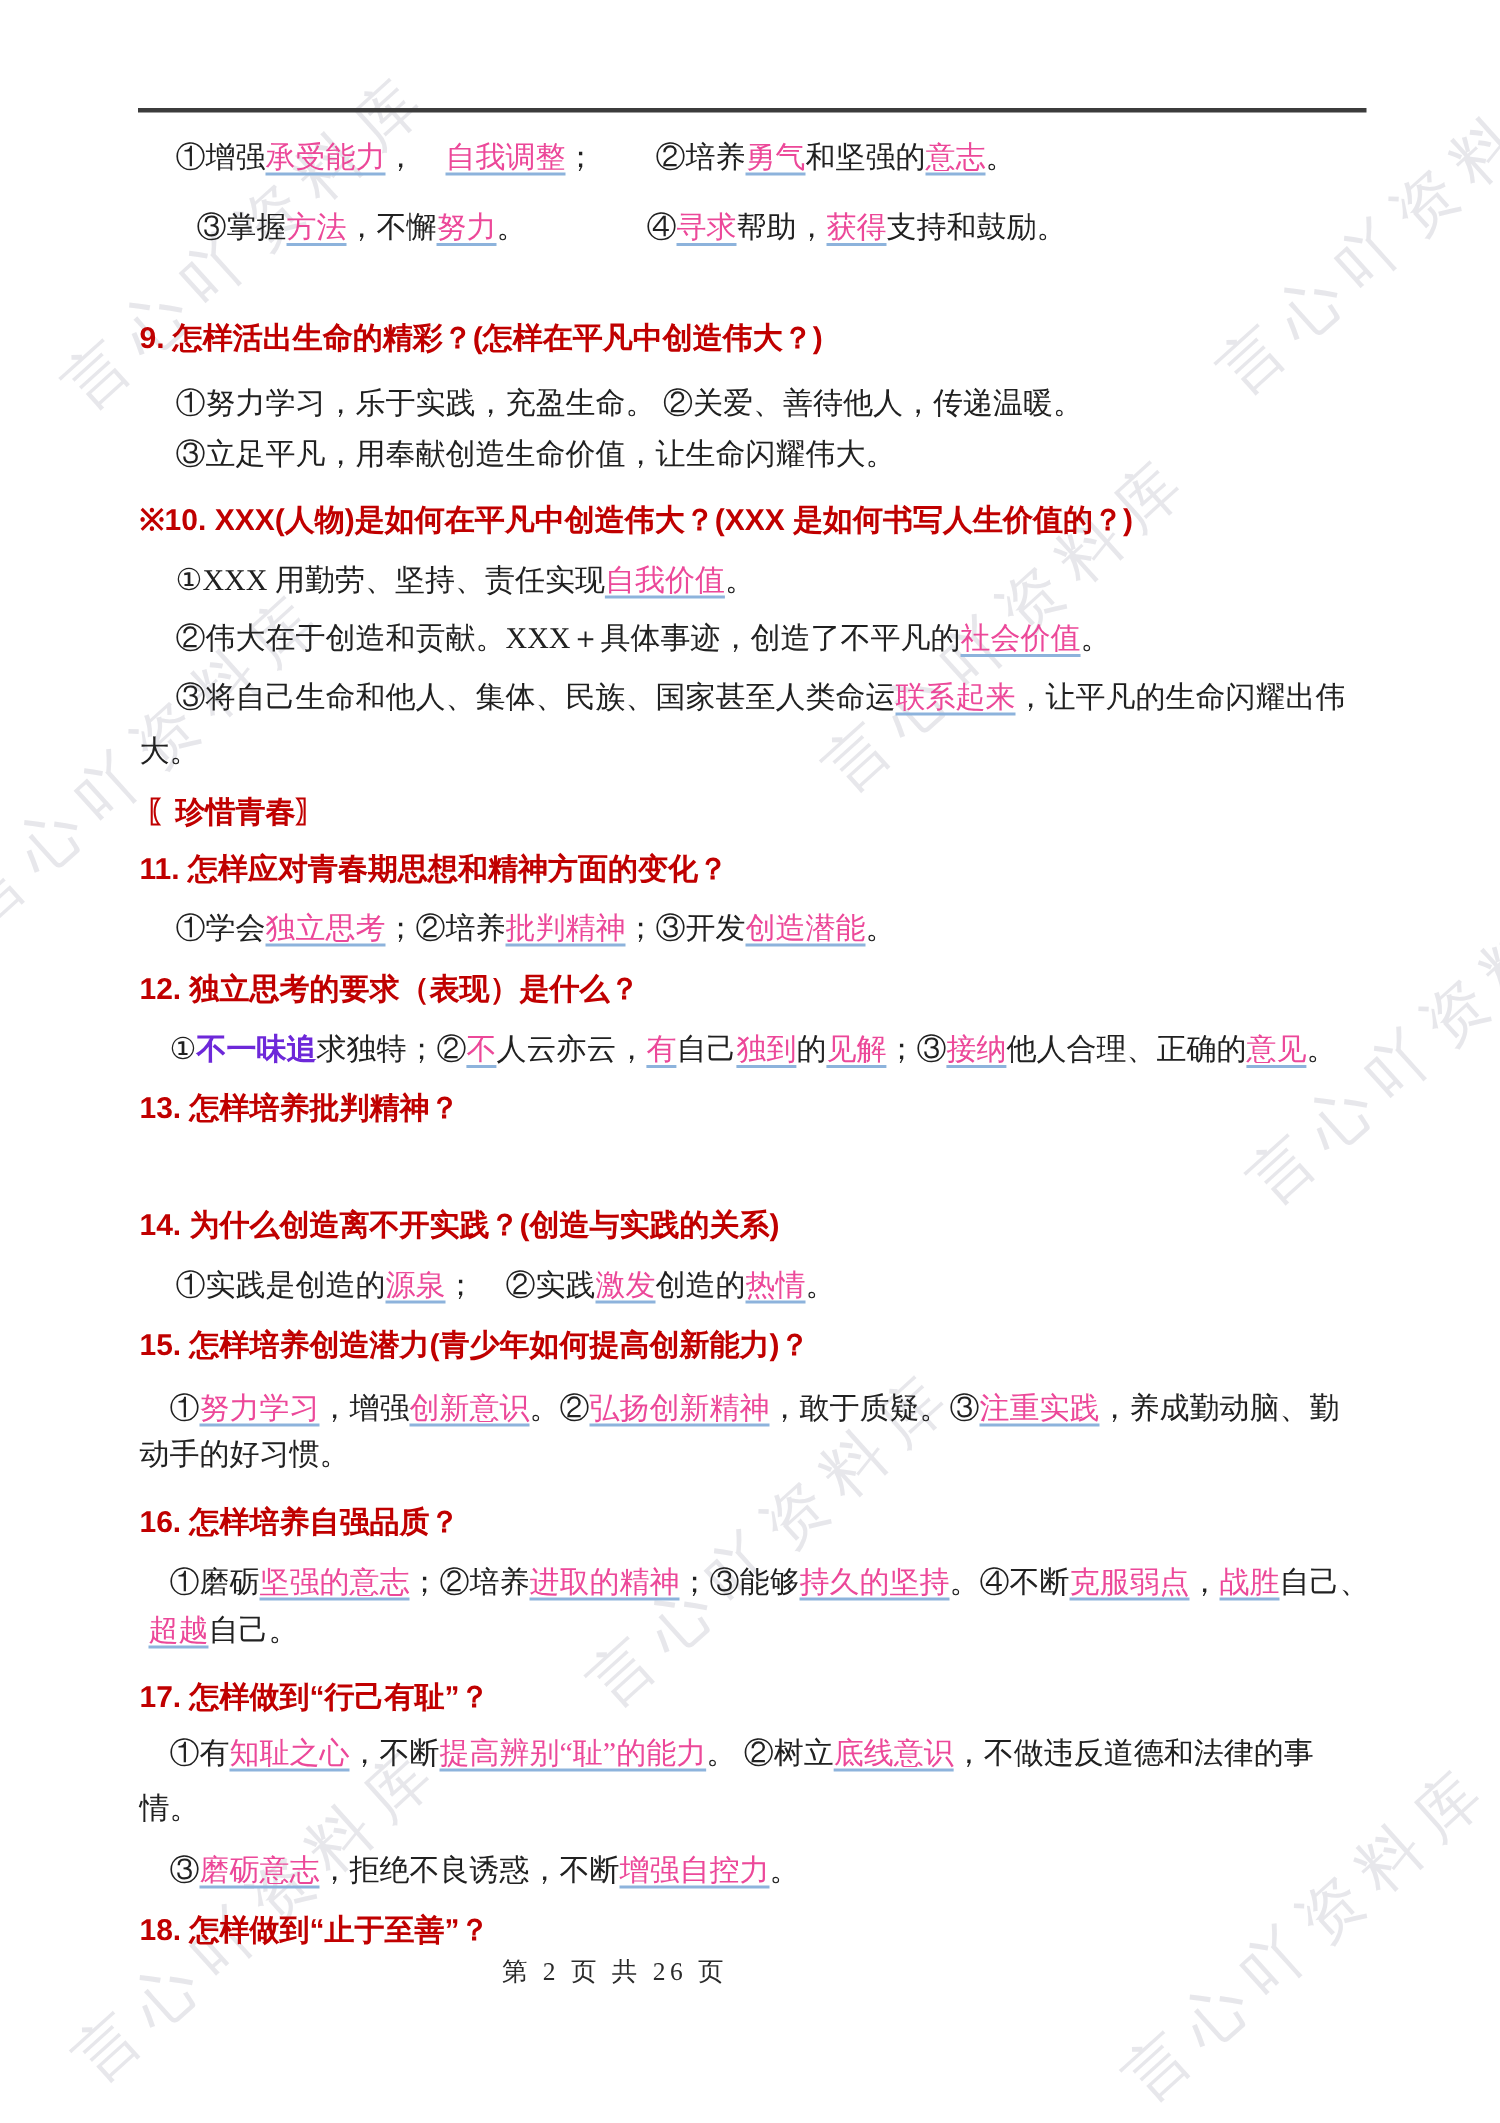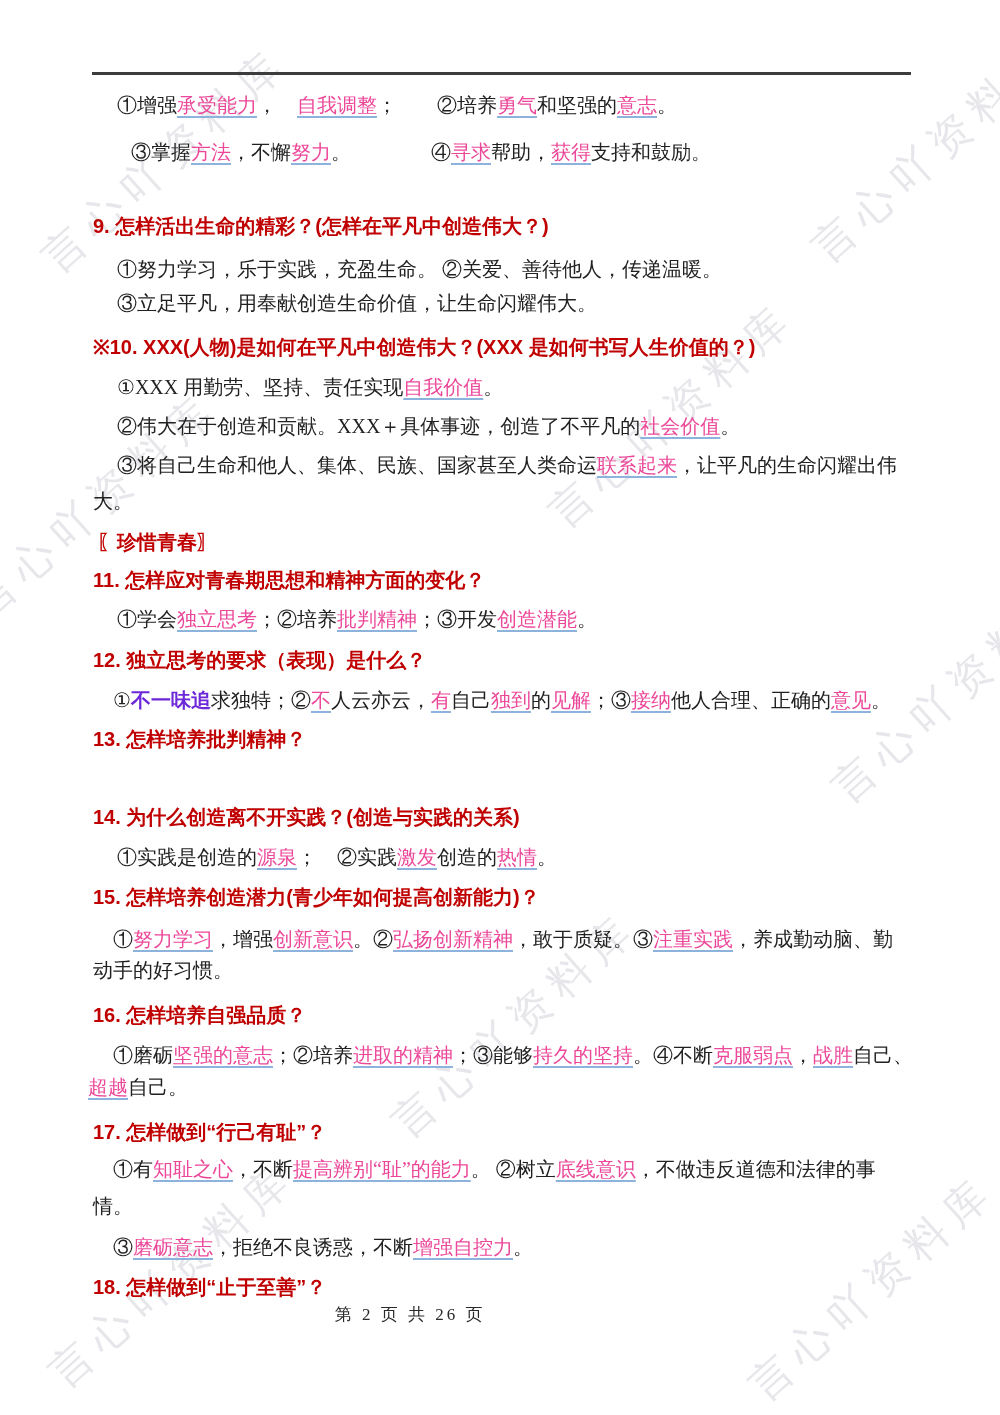--- a/index.html
+++ b/index.html
@@ -92,21 +92,21 @@
       <div class="line heading" style="left: 93px; top: 646px;"><span class="seg-h">12. 独立思考的要求（表现）是什么？</span></div>
       <div class="line answer" style="left: 113px; top: 686px;"><span class="seg-k">①</span><span class="seg-r">不一味追</span><span class="seg-k">求独特；②</span><span class="seg-b">不</span><span class="seg-k">人云亦云，</span><span class="seg-b">有</span><span class="seg-k">自己</span><span class="seg-b">独到</span><span class="seg-k">的</span><span class="seg-b">见解</span><span class="seg-k">；③</span><span class="seg-b">接纳</span><span class="seg-k">他人合理、正确的</span><span class="seg-b">意见</span><span class="seg-k">。</span></div>
       <div class="line heading" style="left: 93px; top: 725px;"><span class="seg-h">13. 怎样培养批判精神？</span></div>
       <div class="line heading" style="left: 93px; top: 803px;"><span class="seg-h">14. 为什么创造离不开实践？(创造与实践的关系)</span></div>
       <div class="line answer" style="left: 117px; top: 843px;"><span class="seg-k">①实践是创造的</span><span class="seg-b">源泉</span><span class="seg-k">；　②实践</span><span class="seg-b">激发</span><span class="seg-k">创造的</span><span class="seg-b">热情</span><span class="seg-k">。</span></div>
       <div class="line heading" style="left: 93px; top: 883px;"><span class="seg-h">15. 怎样培养创造潜力(青少年如何提高创新能力)？</span></div>
       <div class="line answer" style="left: 113px; top: 925px;"><span class="seg-k">①</span><span class="seg-b">努力学习</span><span class="seg-k">，增强</span><span class="seg-b">创新意识</span><span class="seg-k">。②</span><span class="seg-b">弘扬创新精神</span><span class="seg-k">，敢于质疑。③</span><span class="seg-b">注重实践</span><span class="seg-k">，养成勤动脑、勤</span></div>
       <div class="line answer" style="left: 93px; top: 956px;"><span class="seg-k">动手的好习惯。</span></div>
       <div class="line heading" style="left: 93px; top: 1001px;"><span class="seg-h">16. 怎样培养自强品质？</span></div>
       <div class="line answer" style="left: 113px; top: 1041px;"><span class="seg-k">①磨砺</span><span class="seg-b">坚强的意志</span><span class="seg-k">；②培养</span><span class="seg-b">进取的精神</span><span class="seg-k">；③能够</span><span class="seg-b">持久的坚持</span><span class="seg-k">。④不断</span><span class="seg-b">克服弱点</span><span class="seg-k">，</span><span class="seg-b">战胜</span><span class="seg-k">自己、</span></div>
-      <div class="line answer" style="left: 88px; top: 1073px;"><span class="seg-b">超越</span><span class="seg-k">自己。</span></div>
+      <div class="line answer" style="left: 99px; top: 1073px;"><span class="seg-b">超越</span><span class="seg-k">自己。</span></div>
       <div class="line heading" style="left: 93px; top: 1118px;"><span class="seg-h">17. 怎样做到“行己有耻”？</span></div>
       <div class="line answer" style="left: 113px; top: 1155px;"><span class="seg-k">①有</span><span class="seg-b">知耻之心</span><span class="seg-k">，不断</span><span class="seg-b">提高辨别“耻”的能力</span><span class="seg-k">。 ②树立</span><span class="seg-b">底线意识</span><span class="seg-k">，不做违反道德和法律的事</span></div>
       <div class="line answer" style="left: 93px; top: 1192px;"><span class="seg-k">情。</span></div>
       <div class="line answer" style="left: 113px; top: 1233px;"><span class="seg-k">③</span><span class="seg-b">磨砺意志</span><span class="seg-k">，拒绝不良诱惑，不断</span><span class="seg-b">增强自控力</span><span class="seg-k">。</span></div>
       <div class="line heading" style="left: 93px; top: 1273px;"><span class="seg-h">18. 怎样做到“止于至善”？</span></div>
     </div>
   <div class="footer">第 2 页 共 26 页</div>
 </div>
 
 </body></html>

